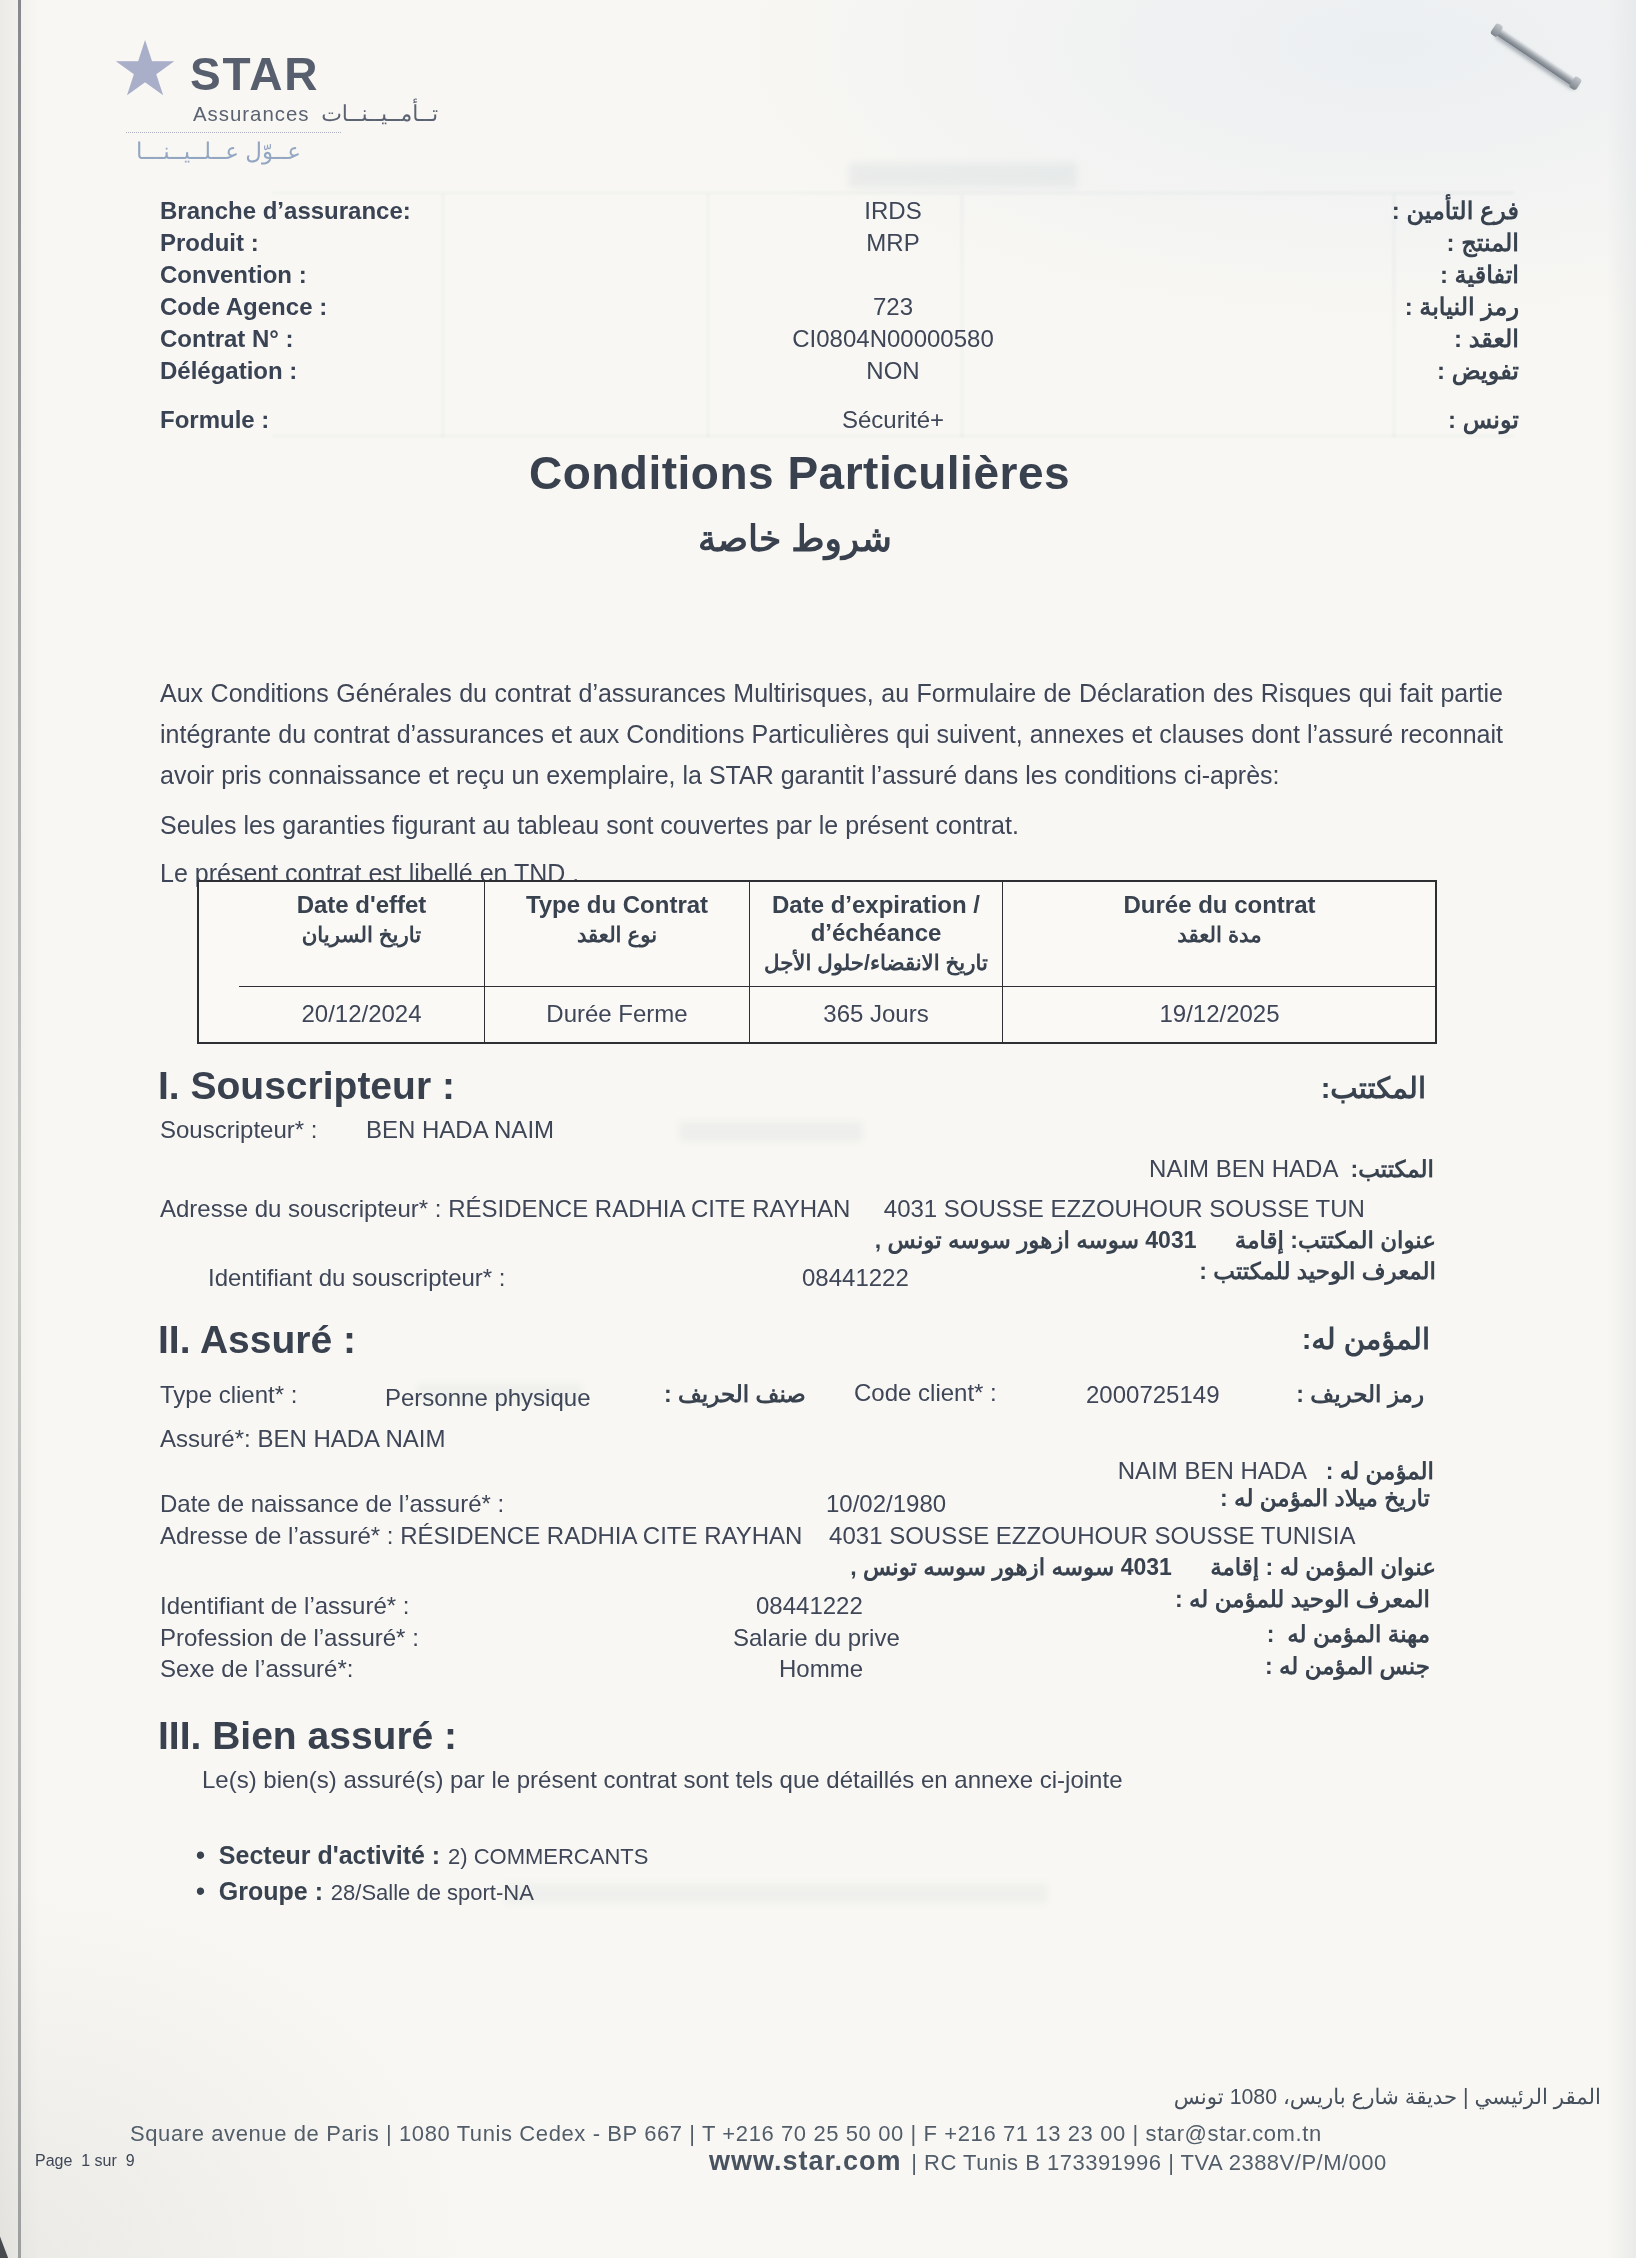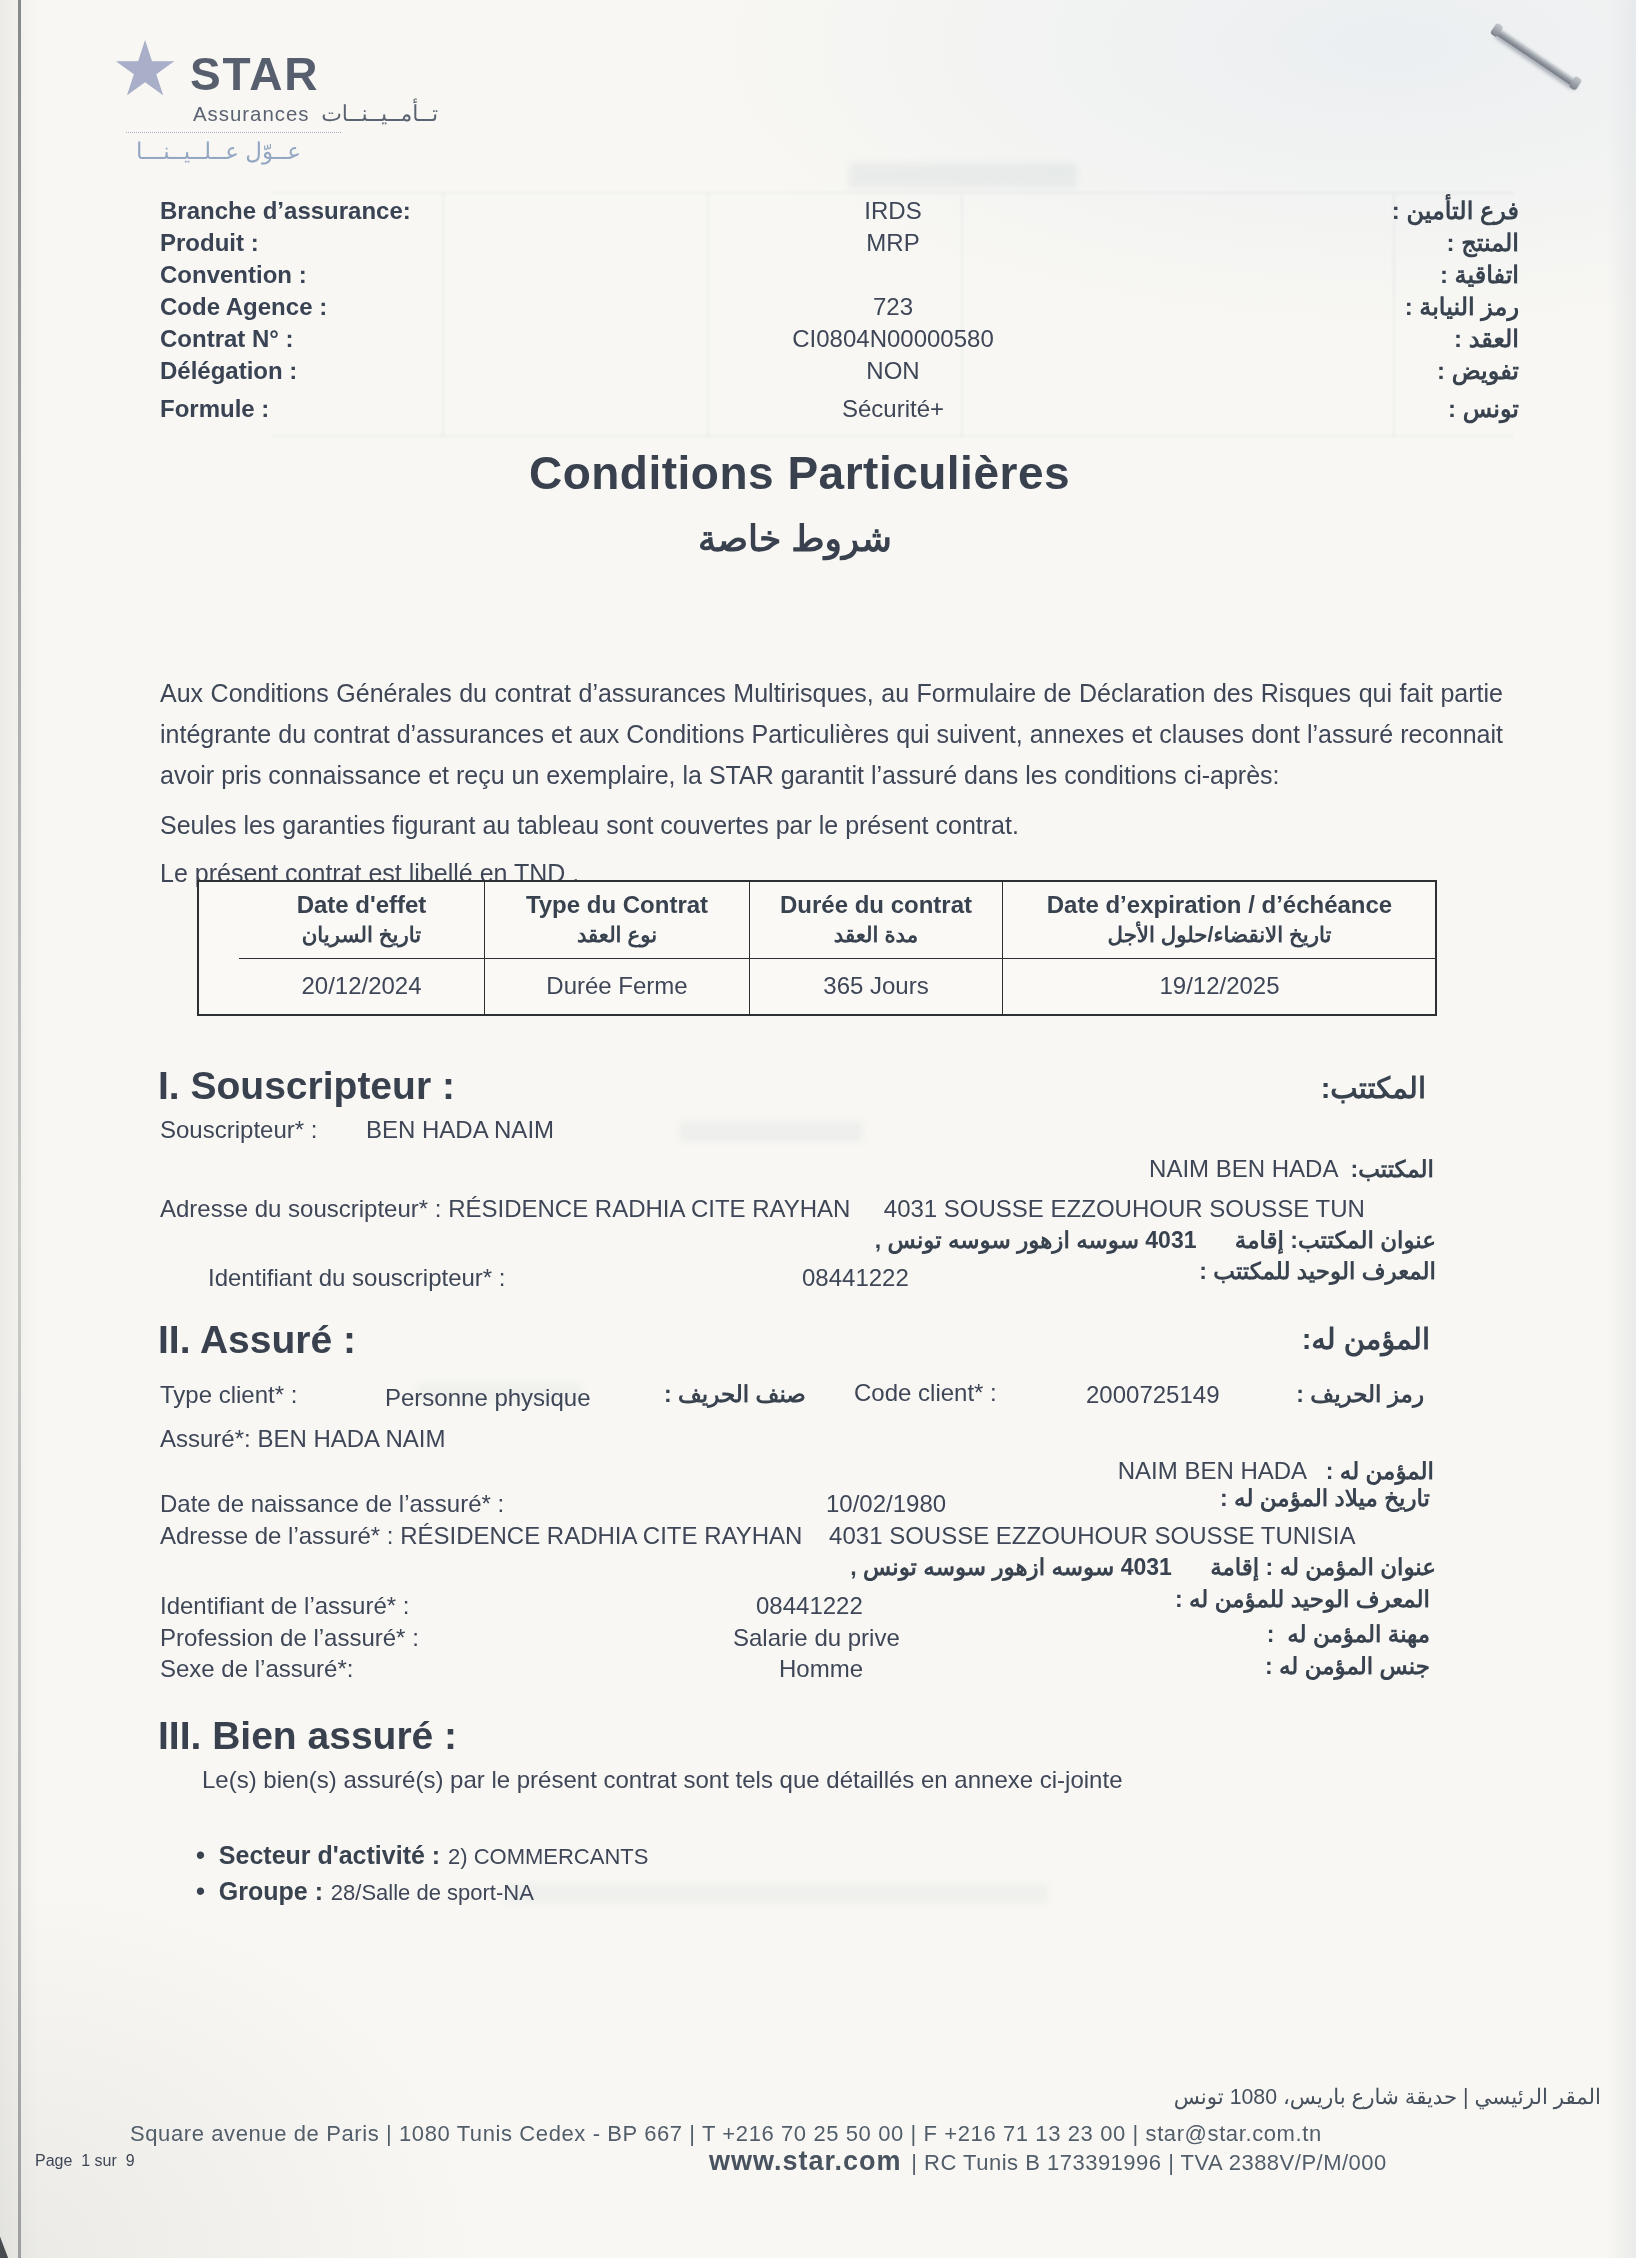--- a/index.html
+++ b/index.html
@@ -37,21 +37,21 @@
   .logo-star{position:absolute; left:111px; top:31px; font-size:76px; color:#a9aec9; line-height:1;}
   .logo-name{position:absolute; left:190px; top:47px; font-size:46px; font-weight:bold; letter-spacing:1.9px; color:#575e6e;}
   .logo-sub{position:absolute; left:193px; top:101px; font-size:20.4px; color:#5b6372; letter-spacing:1px;}
   .logo-sub .ar{font-size:22px; margin-left:11.6px;}
   .logo-rule{position:absolute; left:126px; top:132px; width:215px; border-bottom:1.9px dotted #aab0bf;}
   .logo-slogan{position:absolute; left:136px; top:138px; font-size:23px; color:#93a7c3; letter-spacing:1px;}
 
   
   .hfields{position:absolute; left:160px; top:197px; width:1359px;}
   .hrow{position:relative; height:32px;}
-  .hrow.gap{margin-top:6px;}
+  .hrow.gap{margin-top:17px;}
   .hlabel{position:absolute; left:0; font-size:24px; font-weight:bold; color:#3a4354; white-space:pre;}
   .hvalue{position:absolute; left:442px; width:582px; text-align:center; font-size:24px; color:#3e4657; white-space:pre;}
   .harab{position:absolute; right:0; font-size:24px; font-weight:bold; color:#39424f; white-space:pre;}
 
   .title-fr{position:absolute; top:446px; left:0; width:1599px; text-align:center;
     font-size:46px; font-weight:bold; color:#39414f; letter-spacing:0.5px;}
   .title-ar{position:absolute; top:518px; left:0; width:1572px; text-align:center;
     font-size:36px; font-weight:bold; color:#39414f;padding-left:9px;}
 
   .intro{position:absolute; left:160px; top:631px; width:1343px; font-size:25px; color:#3e4657;margin-top:42px;}
@@ -165,26 +165,26 @@
   <div class="ctable">
     <div class="hcell">
       <div class="hfr">Date d'effet</div>
       <div class="har ar" dir="rtl">تاريخ السريان</div>
     </div>
     <div class="hcell">
       <div class="hfr">Type du Contrat</div>
       <div class="har ar" dir="rtl">نوع العقد</div>
     </div>
     <div class="hcell">
+      <div class="hfr">Date d’expiration / d’échéance</div>
+      <div class="har ar" dir="rtl">تاريخ الانقضاء/حلول الأجل</div>
+    </div>
+    <div class="hcell">
       <div class="hfr">Durée du contrat</div>
       <div class="har ar" dir="rtl">مدة العقد</div>
-    </div>
-    <div class="hcell">
-      <div class="hfr">Date d’expiration / d’échéance</div>
-      <div class="har ar" dir="rtl">تاريخ الانقضاء/حلول الأجل</div>
     </div>
     <div class="dcell">20/12/2024</div>
     <div class="dcell">Durée Ferme</div>
     <div class="dcell">365 Jours</div>
     <div class="dcell">19/12/2025</div>
   </div>
 
   <div class="sec-h" style="left:158px; top:1064px;">I. Souscripteur :</div>
   <div class="sec-h-ar ar" dir="rtl" style="right:210px; top:1071px;">المكتتب:</div>
 

